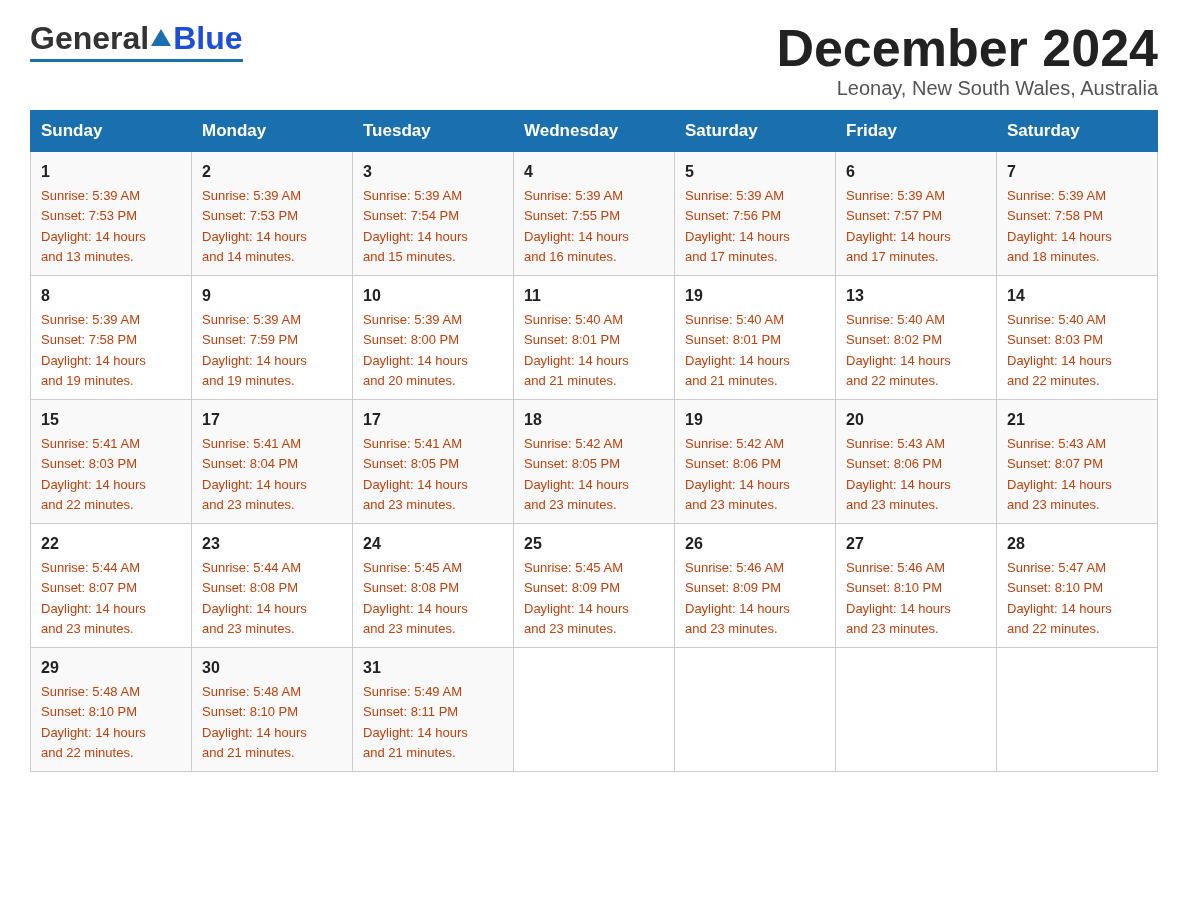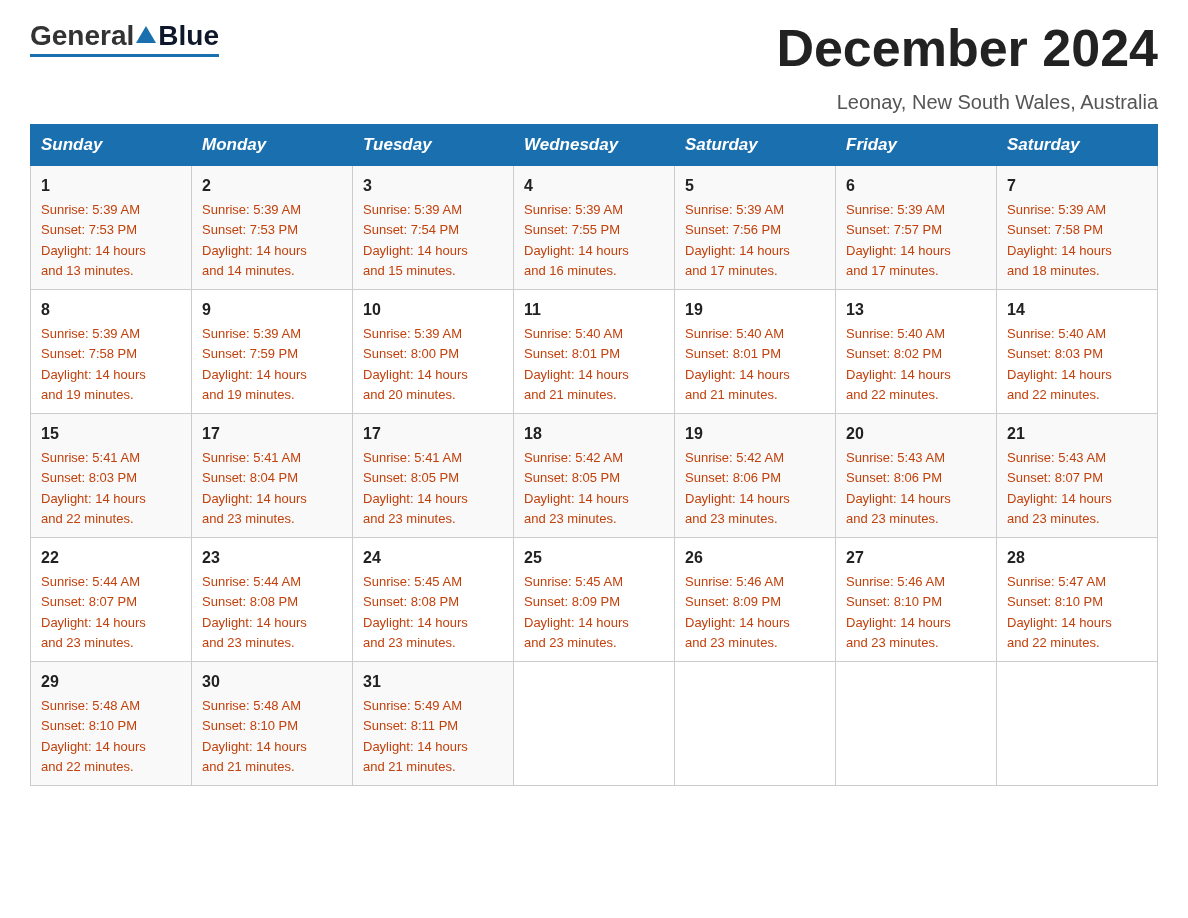--- a/index.html
+++ b/index.html
@@ -18,60 +18,59 @@
       margin-bottom: 10px;
     }
     .logo {
       display: flex;
       flex-direction: column;
       align-items: flex-start;
     }
     .logo-text {
       display: flex;
       align-items: center;
-      font-size: 28px;
+      font-size: 32px;
       font-weight: bold;
       color: #333;
     }
     .logo-general { color: #333; }
-    .logo-blue { color: #0f172a; }
+    .logo-blue { color: #1d4ed8; }
     .logo-line {
       width: 100%;
       height: 3px;
       background: #1a6faf;
       margin-top: 2px;
     }
     .title-area {
       text-align: right;
     }
     .month-title {
       font-size: 52px;
       font-weight: bold;
       color: #222;
       line-height: 1.1;
     }
     .location {
       font-size: 20px;
       color: #555;
-      margin-top: 14px;
+      margin-top: 0;
     }
     table {
       width: 100%;
       border-collapse: collapse;
       margin-top: 10px;
     }
     thead tr th {
       background: #1a6faf;
       color: #fff;
       font-size: 17px;
       font-weight: 600;
       padding: 10px 10px;
       text-align: left;
       border: 1px solid #1a6faf;
-      font-style: italic;
     }
     tbody tr td {
       vertical-align: top;
       padding: 8px 10px;
       border: 1px solid #ccc;
       font-size: 13.5px;
       line-height: 1.5;
       width: calc(100% / 7);
       min-height: 100px;
     }

